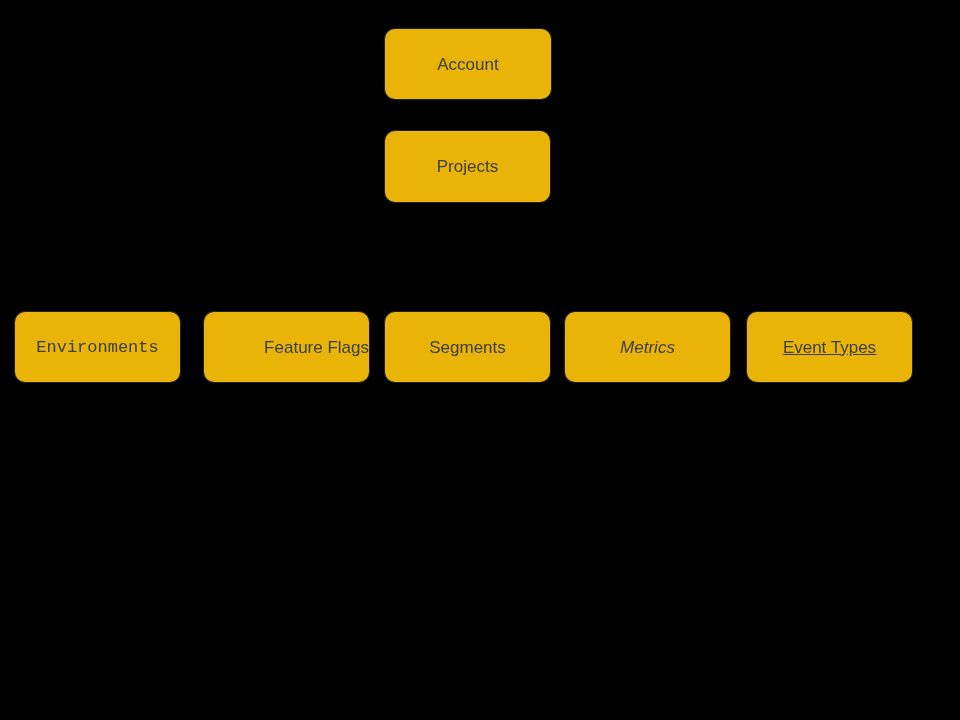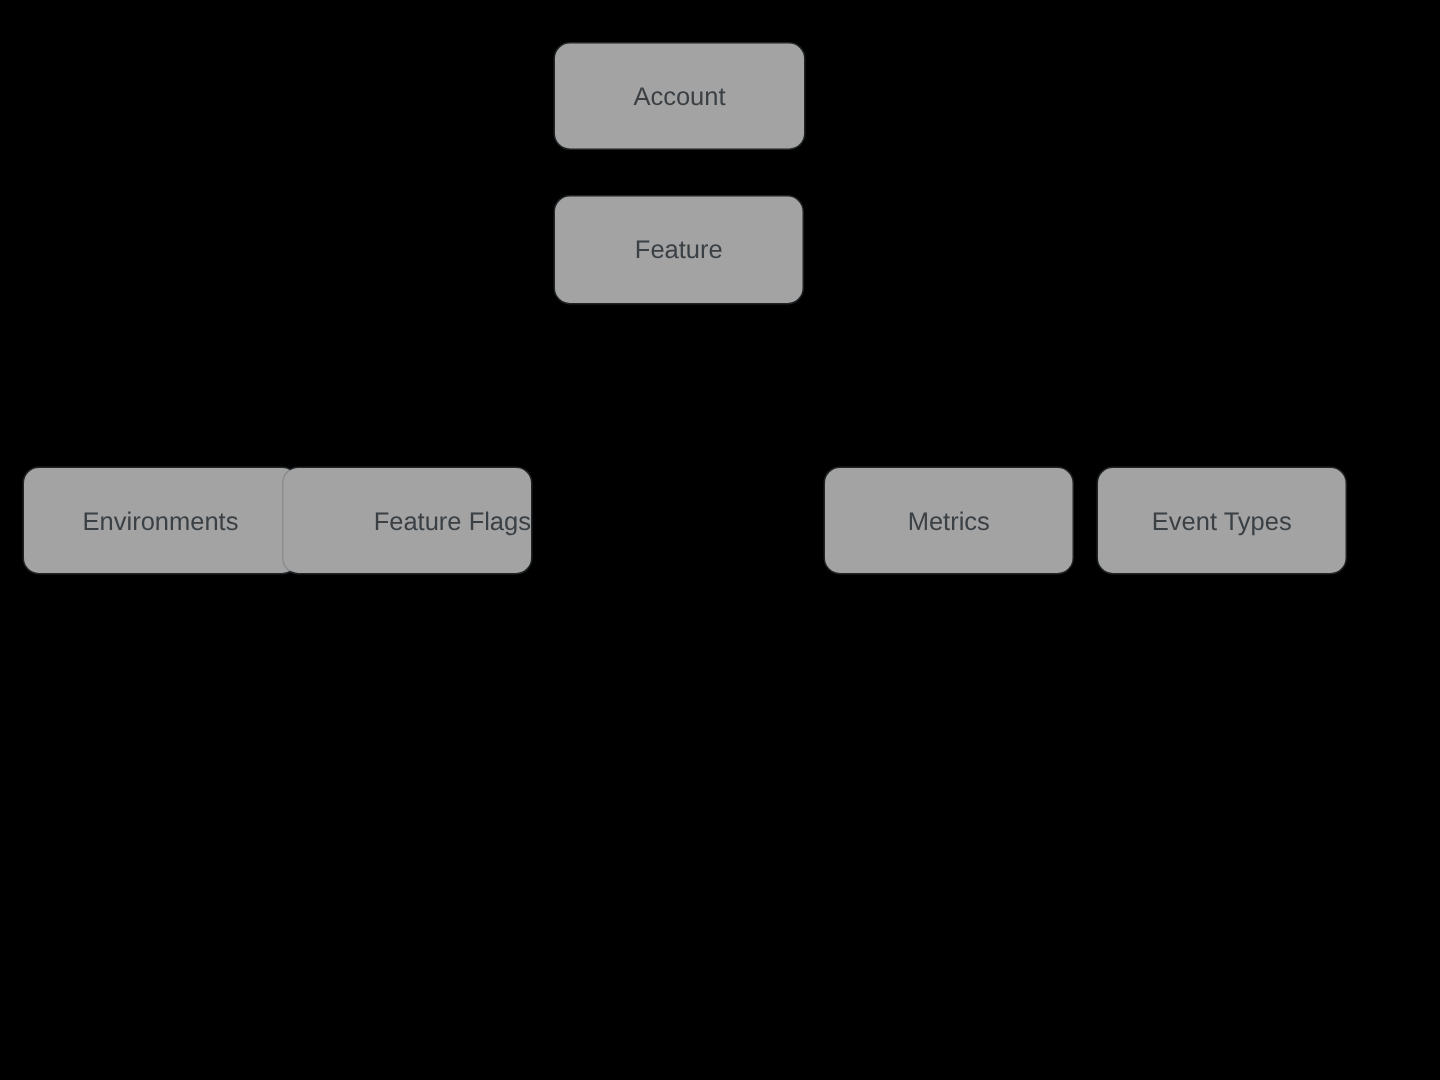--- a/index.html
+++ b/index.html
@@ -15,62 +15,66 @@
     font-family: "Liberation Sans", "DejaVu Sans", sans-serif;
   }
   .canvas {
     position: absolute;
     inset: 0;
     width: 960px;
     height: 720px;
   }
   .node {
     position: absolute;
-    background: #a3a3a3;
+    background: #eab308;
     border-radius: 10px;
     display: flex;
     align-items: center;
     justify-content: center;
     color: #3b4045;
     font-size: 17px;
     line-height: 1;
     text-align: center;
     box-shadow: 0 0 0 1px rgba(90, 100, 110, 0.35);
+    margin-left: 15px;
   }
   
   .n-account      { left: 370px; top:  29px; width: 166px; height: 70px; }
   .n-projects     { left: 370px; top: 131px; width: 165px; height: 71px; }
-  .n-environments { left:  16px; top: 312px; width: 182px; height: 70px; }
+  .n-environments { left:  0; top: 312px; width: 165px; height: 70px; font-family: Liberation Mono, monospace; }
   .n-feature-flags{ left: 189px; top: 312px; width: 165px; height: 70px; justify-content: flex-end; }
   .n-segments     { left: 370px; top: 312px; width: 165px; height: 70px; }
-  .n-metrics      { left: 550px; top: 312px; width: 165px; height: 70px; }
-  .n-event-types  { left: 732px; top: 312px; width: 165px; height: 70px; }
+  .n-metrics      { left: 550px; top: 312px; width: 165px; height: 70px; font-style: italic; }
+  .n-event-types  { left: 732px; top: 312px; width: 165px; height: 70px; text-decoration: underline; }
   .n-sdk-api-keys { left:   9px; top: 448px; width: 165px; height: 71px; }
 </style>
 </head>
 <body>
 
 <div class="canvas">
 
   <div class="node n-account">
     <span>Account</span>
   </div>
 
   <div class="node n-projects">
-    <span>Feature</span>
+    <span>Projects</span>
   </div>
 
   <div class="node n-environments">
     <span>Environments</span>
   </div>
 
   <div class="node n-feature-flags">
     <span>Feature Flags</span>
   </div>
 
+  <div class="node n-segments">
+    <span>Segments</span>
+  </div>
 
   <div class="node n-metrics">
     <span>Metrics</span>
   </div>
 
   <div class="node n-event-types">
     <span>Event Types</span>
   </div>
 
 

